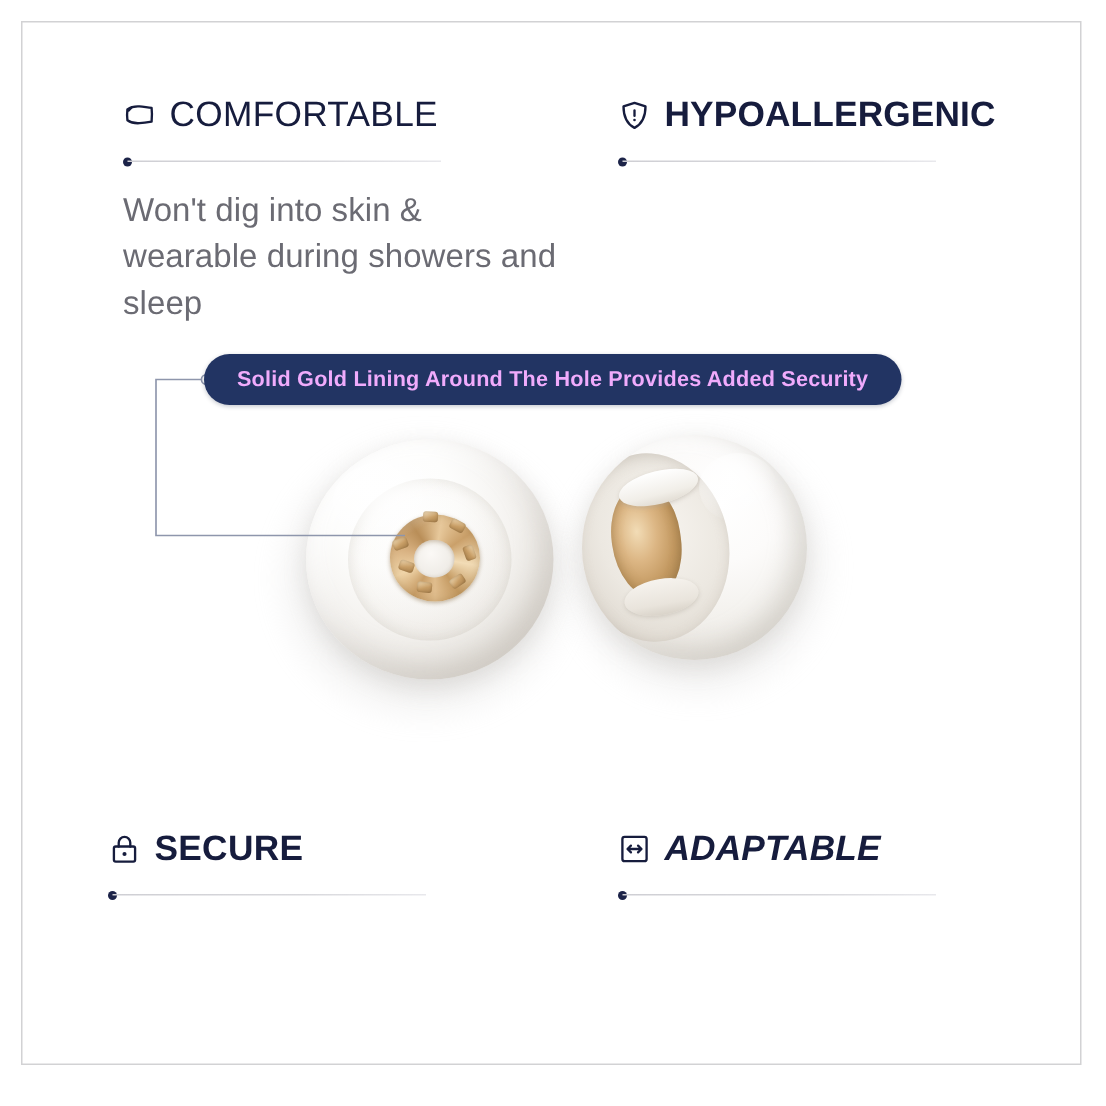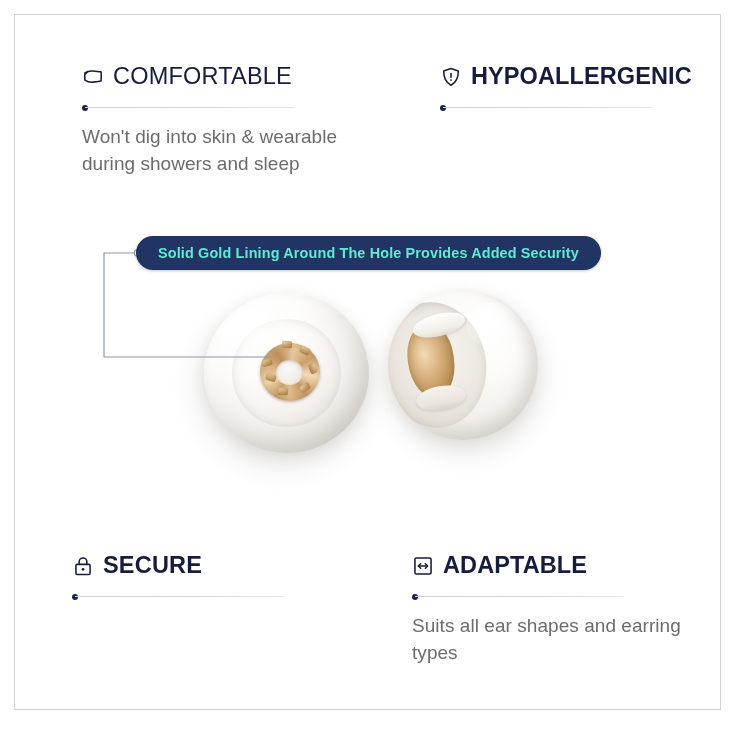--- a/index.html
+++ b/index.html
@@ -33,23 +33,23 @@
     box-sizing: border-box;
     background: #ffffff;
   }
 
   
   .feature {
     position: absolute;
     width: 290px;
   }
   .feature.tl { left: 72px; top: 62px; margin-left: 10px; }
-  .feature.tr { left: 412px; top: 62px; margin-left: 28px; }
+  .feature.tr { left: 412px; top: 62px; }
   .feature.bl { left: 72px; top: 551px; }
-  .feature.br { left: 412px; top: 551px; }
+  .feature.br { left: 412px; top: 551px; font-style: italic; }
 
   .feature-head {
     display: flex;
     align-items: center;
     gap: 9px;
     height: 30px;
   }
   .feature-icon {
     width: 22px;
     height: 22px;
@@ -90,21 +90,21 @@
     position: absolute;
     left: 0;
     top: 0.5px;
     width: 6px;
     height: 6px;
     border-radius: 50%;
     background: #1c2348;
   }
 
   .feature-desc {
-    font-size: 19px;
+    font-size: 22px;
     line-height: 1.42;
     color: #6b6b73;
     font-weight: 400;
     letter-spacing: 0.05px;
   }
 
   
   .callout {
     position: absolute;
     left: 136px;
@@ -112,21 +112,21 @@
     height: 34px;
     padding: 0 22px;
     display: flex;
     align-items: center;
     background: #223463;
     border-radius: 17px;
     box-shadow: 0 1px 3px rgba(20,30,60,0.25);
     z-index: 6;
   }
   .callout-text {
-    color: #5eead4;
+    color: #f0abfc;
     font-size: 14.4px;
     font-weight: 600;
     letter-spacing: 0.15px;
     white-space: nowrap;
     line-height: 1;
   }
 
   
   .leader {
     position: absolute;
@@ -422,16 +422,15 @@
           <path d="M9.4 9.6 L7.0 12 L9.4 14.4"></path>
           <path d="M14.6 9.6 L17.0 12 L14.6 14.4"></path>
         </svg>
       </span>
       <span class="feature-title">ADAPTABLE</span>
     </div>
     <div class="rule">
       <span class="rule-dot"></span>
       <span class="rule-line"></span>
     </div>
-    <div class="feature-desc">Suits all ear shapes and earring types</div>
   </div>
 
 </div>
 
 </body></html>

